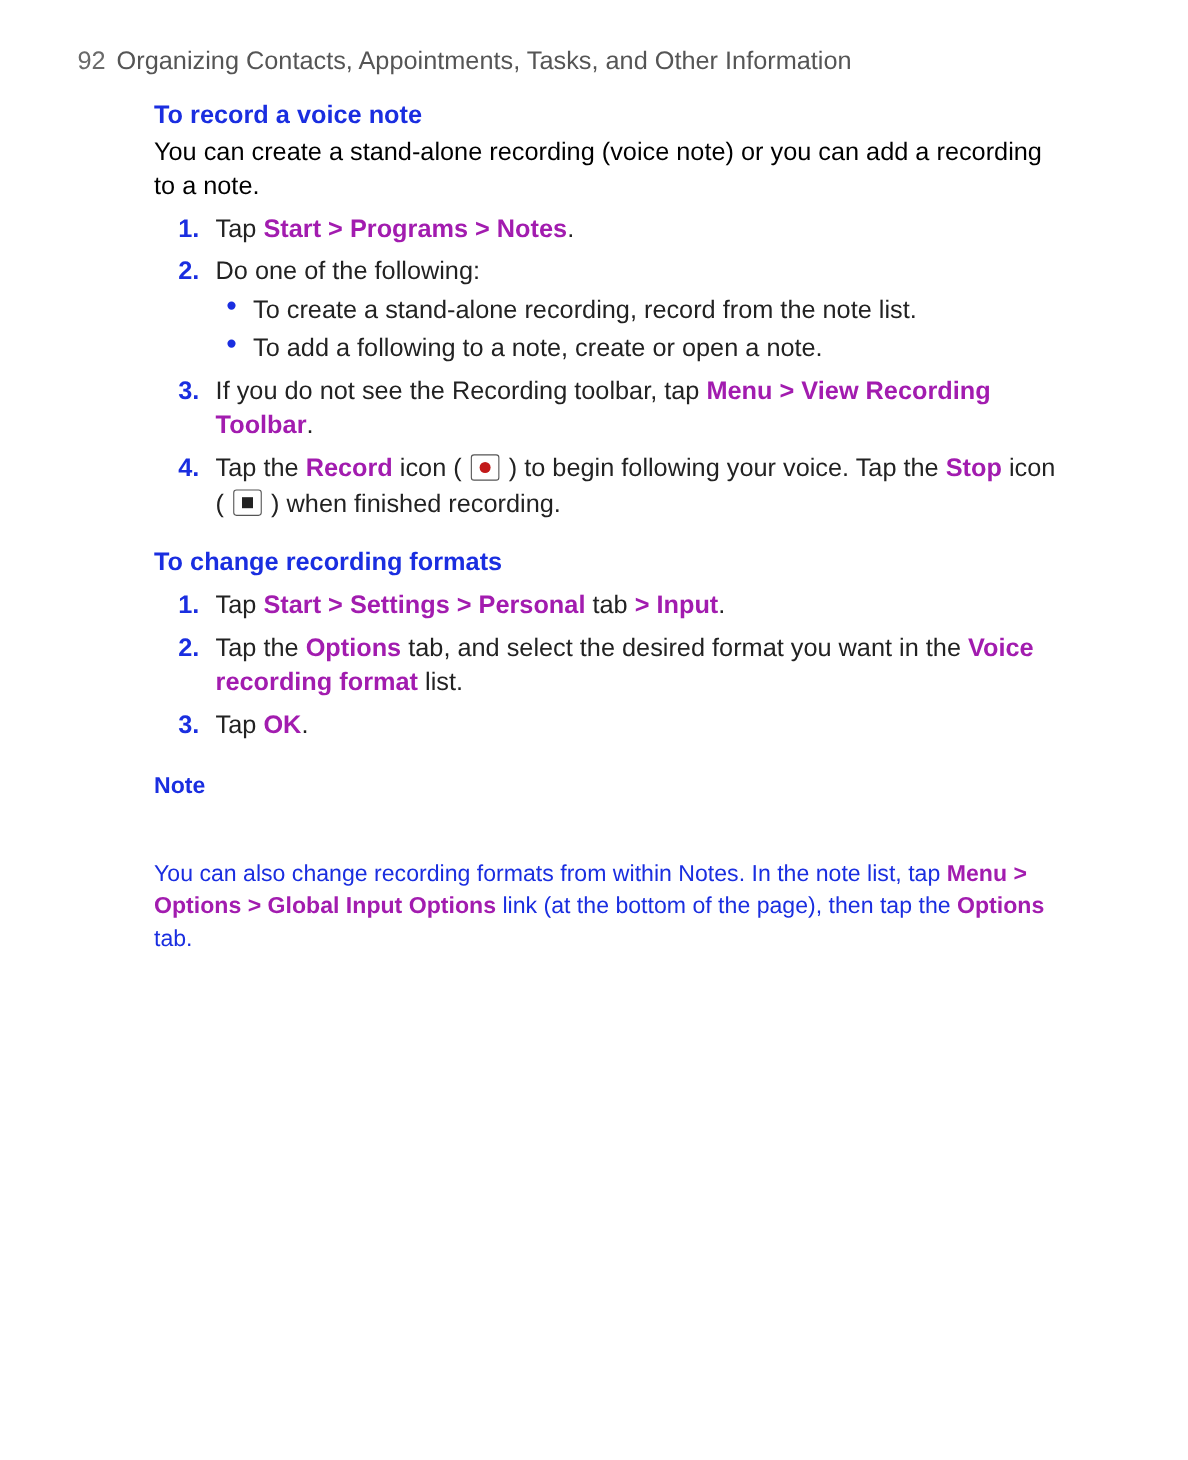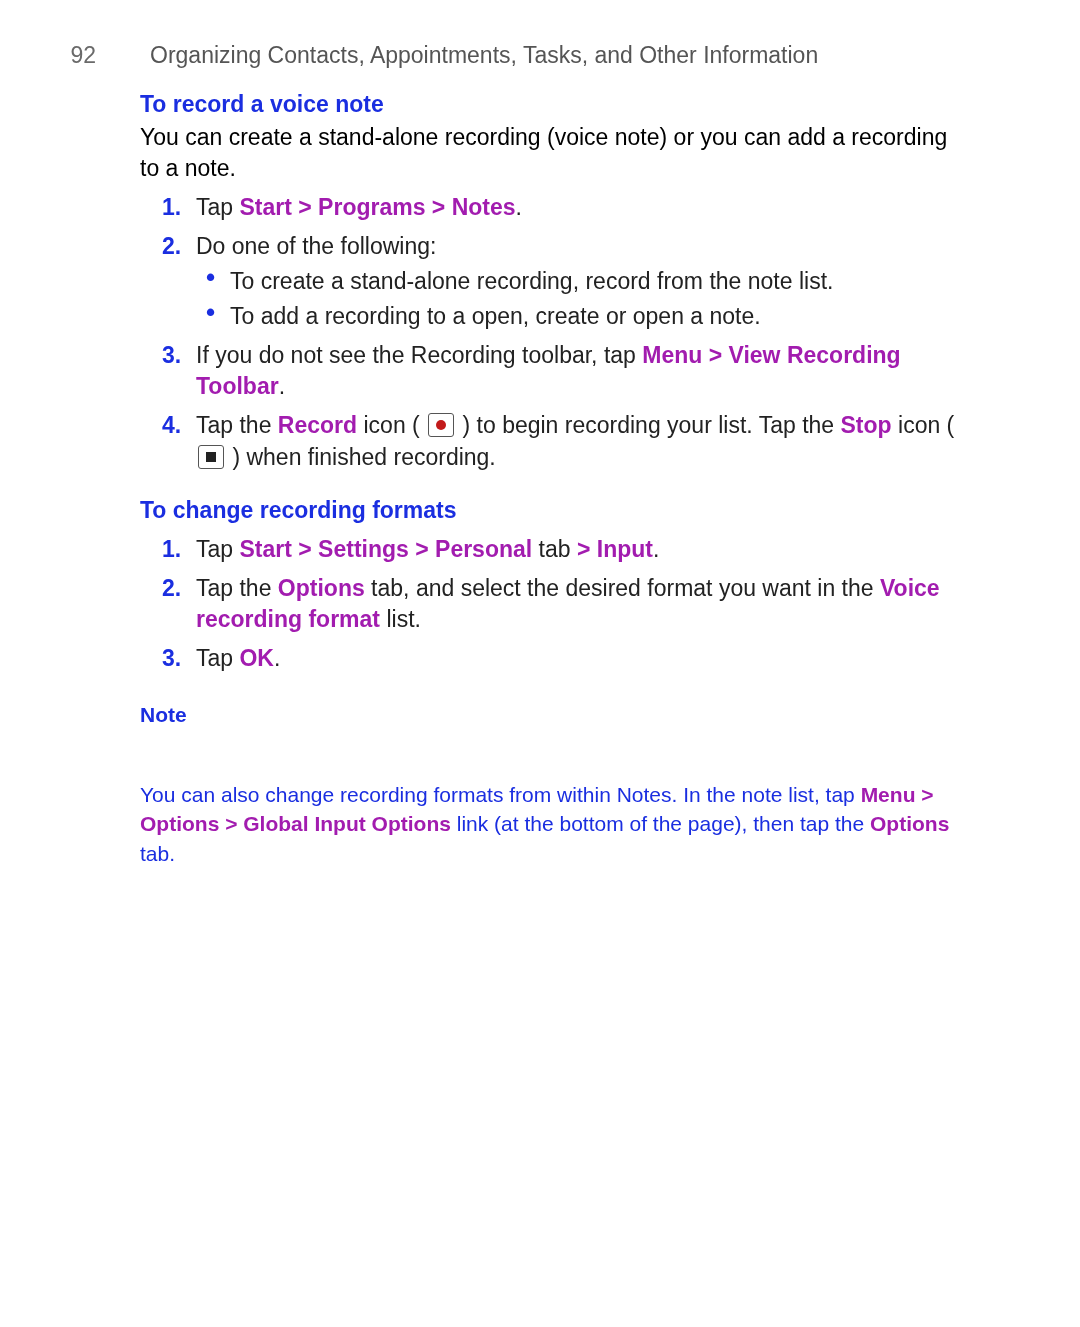--- a/index.html
+++ b/index.html
@@ -17,21 +17,20 @@
     box-sizing: border-box;
     padding: 40px 110px 40px 50px;
     position: relative;
   }
   .header {
     color: #5a5a5a;
     font-size: 23px;
     display: flex;
     align-items: baseline;
     margin-bottom: 18px;
-    gap: 44px;
   }
   .page-num {
     width: 46px;
     text-align: right;
     color: #6a6a6a;
   }
   .chapter-title {
     margin-left: 10px;
     color: #555;
   }
@@ -155,28 +154,28 @@
     <p class="lead">You can create a stand-alone recording (voice note) or you can add a recording to a note.</p>
 
     <ol class="steps">
       <li>
         <span>Tap </span><strong>Start &gt; Programs &gt; Notes</strong><span>.</span>
       </li>
       <li>
         <span>Do one of the following:</span>
         <ul class="sub">
           <li><span>To create a stand-alone recording, record from the note list.</span></li>
-          <li><span>To add a recording to a open, create or open a note.</span></li>
+          <li><span>To add a following to a note, create or open a note.</span></li>
         </ul>
       </li>
       <li>
         <span>If you do not see the Recording toolbar, tap </span><strong>Menu &gt; View Recording Toolbar</strong><span>.</span>
       </li>
       <li>
-        <span>Tap the </span><strong>Record</strong><span> icon ( </span><span class="icon-box"><span class="record-dot"></span></span><span> ) to begin recording your list. Tap the </span><strong>Stop</strong><span> icon ( </span><span class="icon-box"><span class="stop-sq"></span></span><span> ) when finished recording.</span>
+        <span>Tap the </span><strong>Record</strong><span> icon ( </span><span class="icon-box"><span class="record-dot"></span></span><span> ) to begin following your voice. Tap the </span><strong>Stop</strong><span> icon ( </span><span class="icon-box"><span class="stop-sq"></span></span><span> ) when finished recording.</span>
       </li>
     </ol>
 
     <div class="section-heading" style="margin-top:22px">To change recording formats</div>
 
     <ol class="steps">
       <li>
         <span>Tap </span><strong>Start &gt; Settings &gt; Personal</strong><span> tab </span><strong>&gt; Input</strong><span>.</span>
       </li>
       <li>

